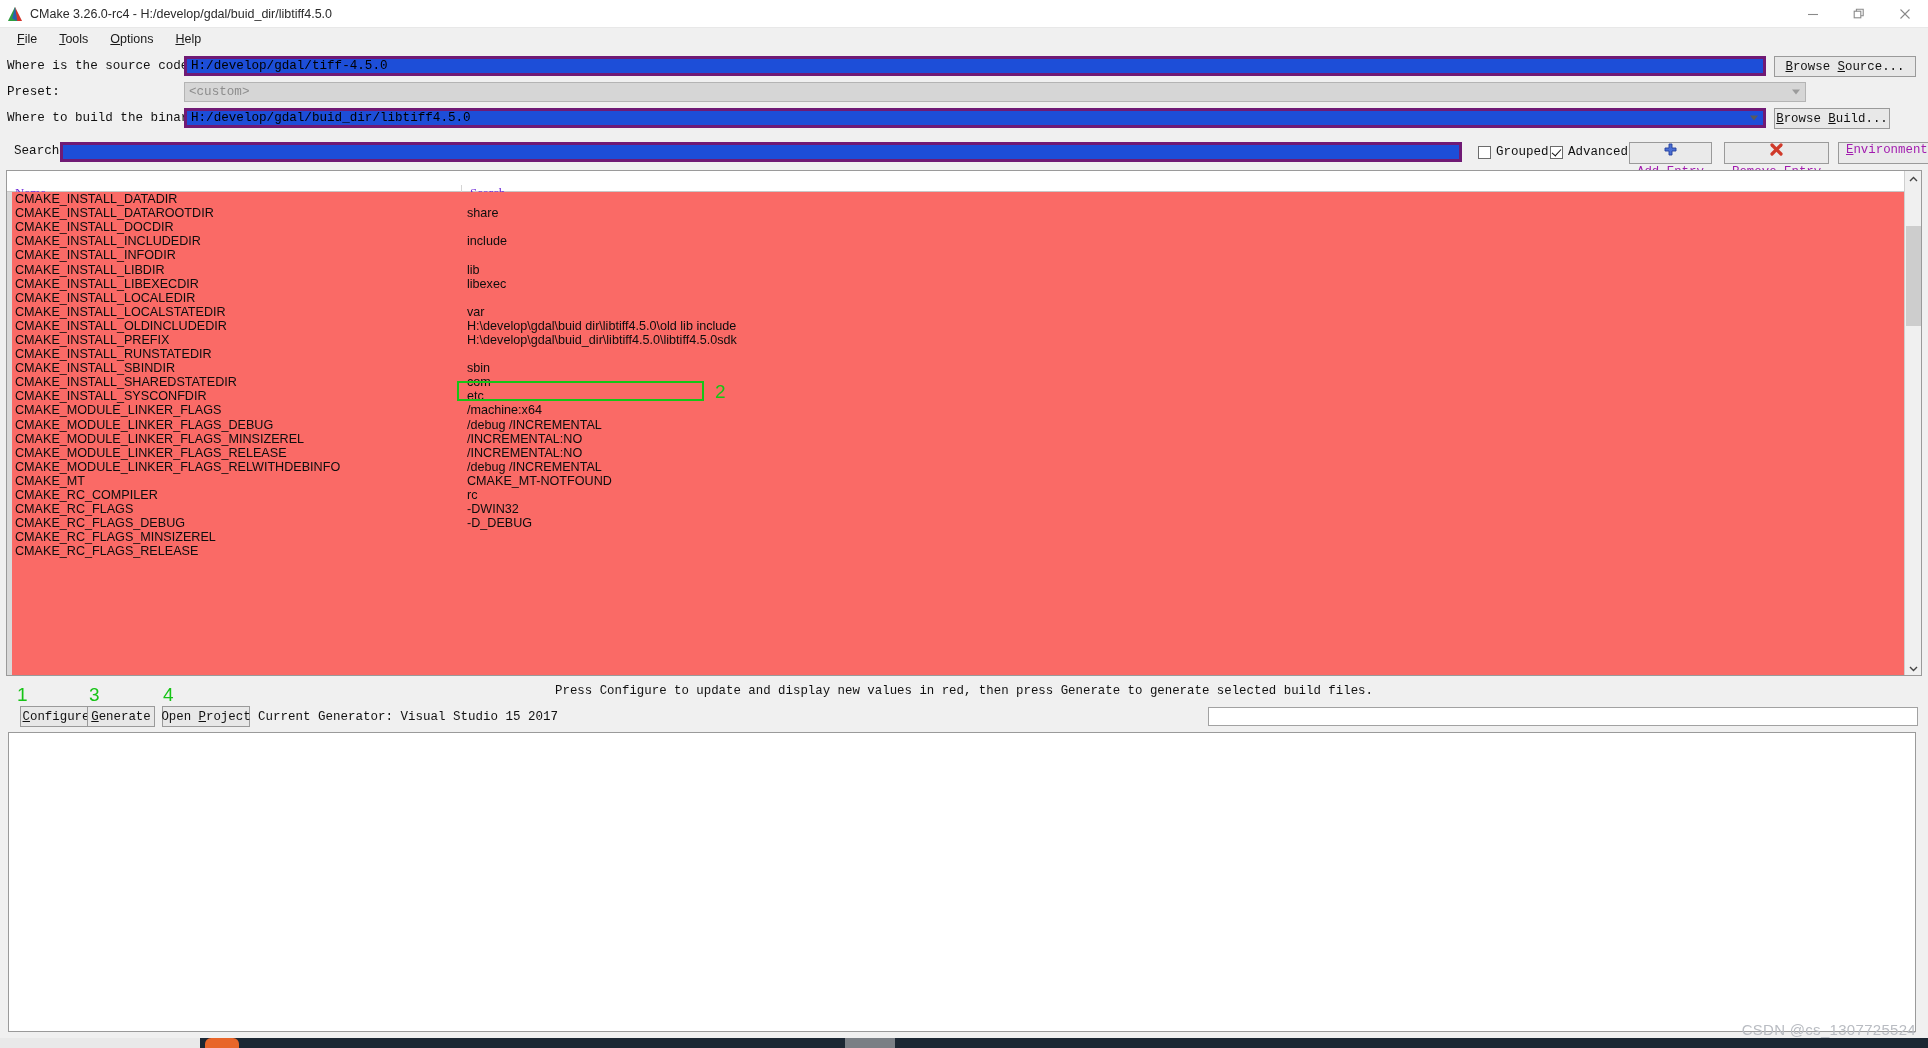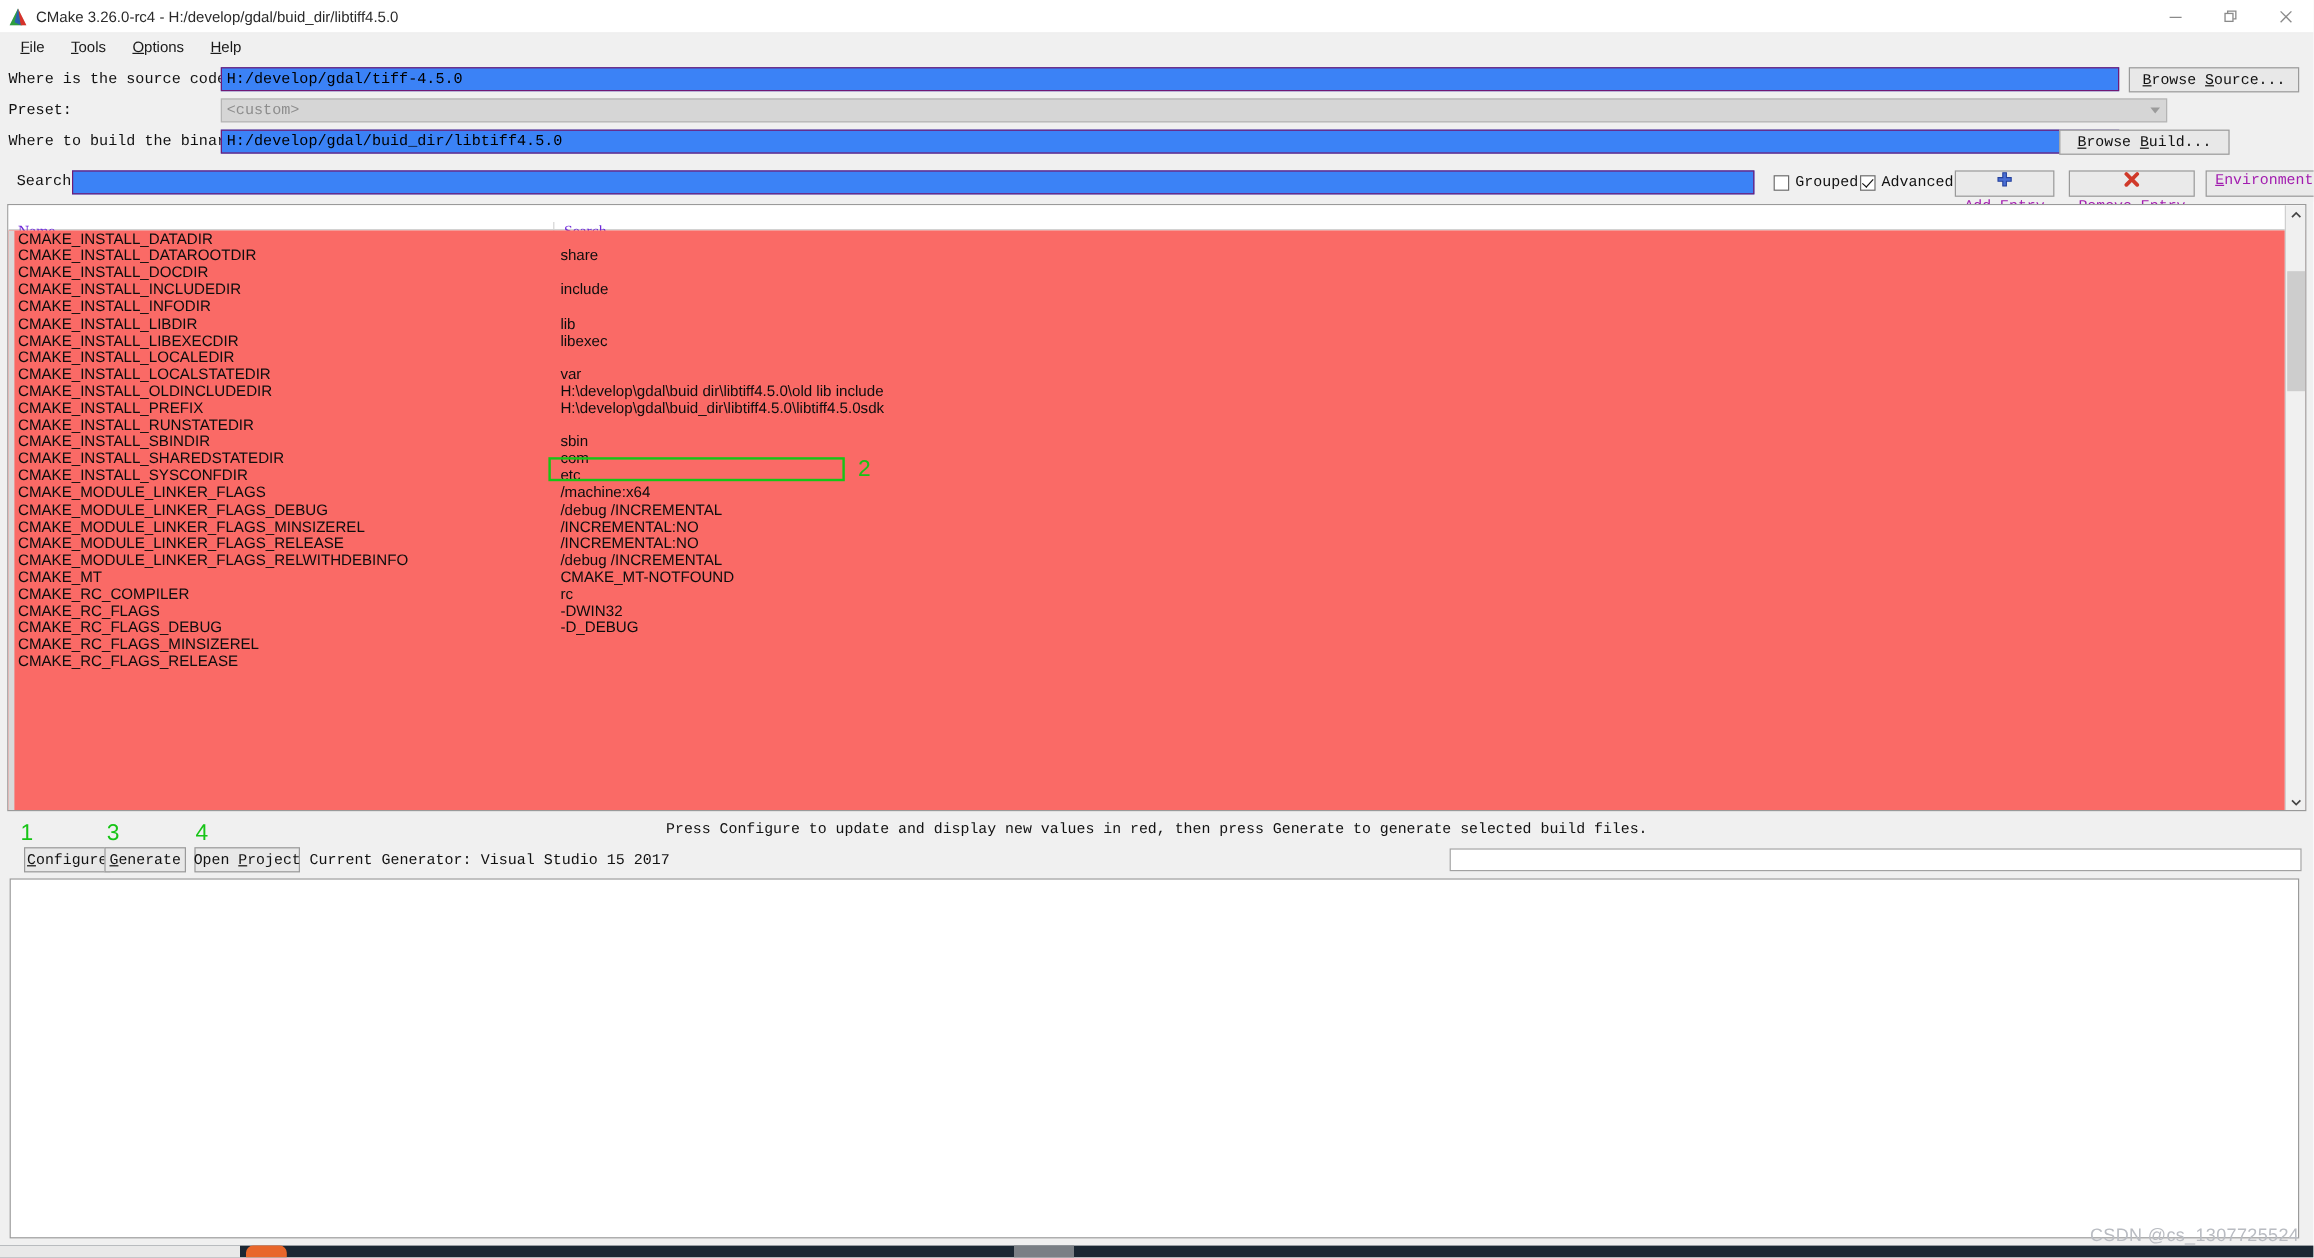--- a/index.html
+++ b/index.html
@@ -68,22 +68,22 @@
   }
   .frow { position: absolute; left: 0; width: 1928px; display: flex; align-items: center; }
   .flabel {
     font-family: "Liberation Mono", monospace;
     font-size: 12.6px; color: #111;
     white-space: nowrap;
     padding-left: 7px;
   }
   .finput {
     height: 20px;
-    background: #3b82f6;
-    border: 1px solid #701a75;
+    background: #1d4ed8;
+    border: 3px solid #701a75;
     font-family: "Liberation Mono", monospace;
     font-size: 12.6px; color: #000;
     display: flex; align-items: center;
     padding-left: 4px;
     white-space: nowrap; overflow: hidden;
   }
   .finput.disabled {
     background: #d6d6d6; border: 1px solid #b4b4b4; color: #8d8d8d;
   }
   .combo {
@@ -326,21 +326,21 @@
         <span class="arrow"></span>
       </div>
     </div>
 
     <div class="frow" style="top:56px; height:24px;">
       <div class="flabel">Where to build the binaries:</div>
       <div class="finput combo" style="position:absolute; left:184px; top:2px; width:1582px;">
         <span>H:/develop/gdal/buid_dir/libtiff4.5.0</span>
         <span class="arrow"></span>
       </div>
-      <div class="btn" style="position:absolute; left:1716px; top:2px; width:142px;">
+      <div class="btn" style="position:absolute; left:1774px; top:2px; width:116px;">
         <span><u>B</u>rowse <u>B</u>uild...</span>
       </div>
     </div>
   </div>
 
   <div class="searchrow">
     <div class="flabel" style="position:absolute; left:7px; top:4px;">Search:</div>
     <input class="finput" type="text" style="position: absolute; left: 60px; top: 2px; width: 1402px; font-family: &quot;Liberation Mono&quot;, monospace; font-size: 12.6px; outline: none;" placeholder="">
     <div class="chk" style="position:absolute; left:1478px; top:5px;">
       <span class="chkbox"></span>

